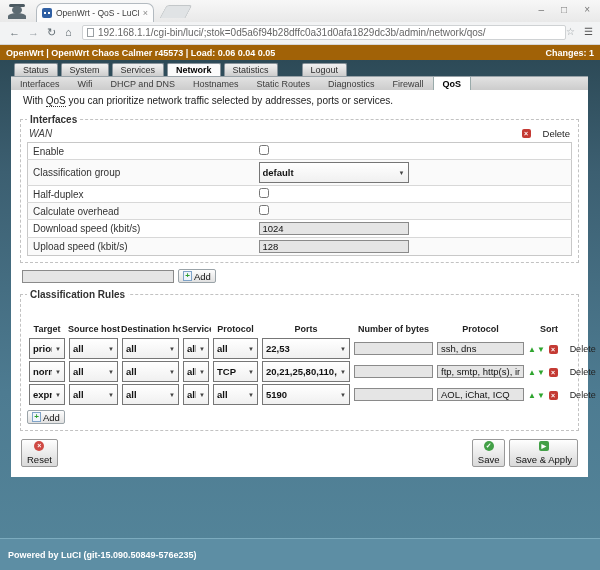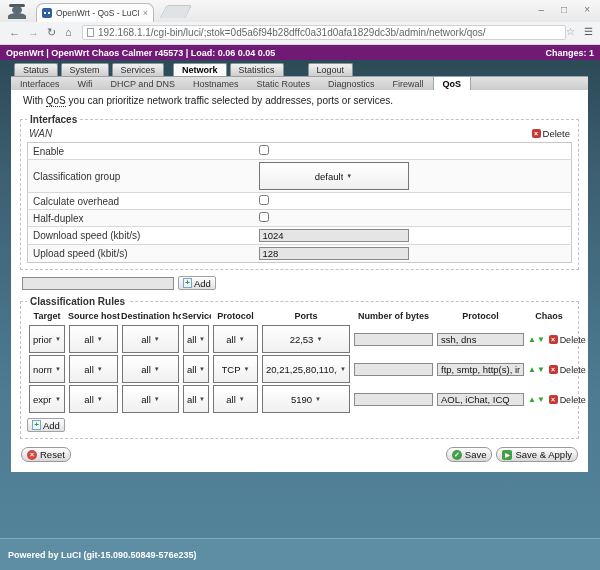--- a/index.html
+++ b/index.html
@@ -35,95 +35,95 @@
   .ico-fwd  { left:28px; color:#9aa2a7; }
   .ico-reload { left:47px; }
   .ico-home { left:65px; }
   .urlbar { position:absolute; left:82px; top:3px; width:484px; height:15px; background:#fff;
     border:1px solid #cfd2d4; border-radius:2px; display:flex; align-items:center; gap:4px; padding:0 4px; }
   .doc-icon { width:7px; height:9px; background:#fff; border:1px solid #9aa0a4; flex:none; }
   .url-text { font-size:10px; color:#666; white-space:nowrap; overflow:hidden; }
   .ico-star { position:absolute; right:25px; top:4px; font-size:10px; color:#9aa0a4; }
   .ico-menu { position:absolute; right:7px; top:4px; font-size:10px; color:#555; }
 
-  .blackbar { position:absolute; top:45px; left:0; right:0; height:15px; background:#701a75;
+  .blackbar { position:absolute; top:45px; left:0; right:0; height:15px; background:#a16207;
     color:#fff; font-size:9px; font-weight:bold; display:flex; justify-content:space-between;
     align-items:center; padding:0 6px; }
 
   
   .page { position:absolute; top:60px; left:0; right:0; bottom:0;
     background:linear-gradient(180deg,#2d4a57 0%, #3c5f71 22%, #4d7b91 65%, #54859a 100%); }
   .footerbar { position:absolute; bottom:0; left:0; right:0; height:32px; background:#5d8ea4;
     border-top:1px solid #7cabbe; display:flex; align-items:center; padding:0 8px;
     color:#fff; font-size:9px; font-weight:bold; }
 
   
   .shell { position:absolute; top:2px; left:11px; width:577px; }
   .maintabs { display:flex; gap:3px; align-items:flex-end; padding-left:3px; height:14px; }
   .mtab { background:linear-gradient(#f2f2f2,#cdcdcd); border:1px solid #87929a; border-bottom:none;
     border-radius:2px 2px 0 0; font-size:9px; color:#2e2e2e; padding:1px 8px; white-space:nowrap; cursor:pointer; }
-  .mtab.active { background:#fbfbfb; font-weight:bold; color:#000;margin-left:6px; }
+  .mtab.active { background:#fbfbfb; font-weight:bold; color:#000; }
   .mtab.logout { margin-left:21px; }
   .subtabs { background:linear-gradient(#e2e2e2,#cccccc); border-top:1px solid #97a1a7;
     display:flex; align-items:stretch; height:14px; font-size:9px; color:#3c3c3c; }
   .stab { padding:2px 9px; white-space:nowrap; cursor:pointer; }
   .stab.active { background:#fff; font-weight:bold; color:#000;
     border-left:1px solid #9aa; border-right:1px solid #9aa; }
   .main { background:#fff; padding:5px 8px 10px; min-height:310px; font-size:10px; color:#222; }
 
   .page-title { font-size:12.5px; font-weight:bold; color:#333; margin:3px 2px 7px;
     padding:2px 2px 4px; border-bottom:1px solid #55626c; }
   .desc { margin:0 4px 8px; font-size:10px; color:#222; }
   .abbr { border-bottom:1px dotted #333; }
 
   fieldset.cbi { border:1px dashed #c2c2c2; margin:2px 1px 6px; padding:2px 6px 6px; }
   fieldset.cbi legend { font-size:10px; font-weight:bold; color:#333; padding:0 3px; }
 
   .sechead { display:flex; justify-content:space-between; align-items:center; padding:1px 2px 3px; font-size:10px; }
   .secname { font-style:italic; color:#444; }
-  .del-link { display:inline-flex; align-items:center; gap:2px; color:#222; cursor:pointer; font-size:9.5px; }
+  .del-link { display:inline-flex; align-items:center; gap:12px; color:#222; cursor:pointer; font-size:9.5px; }
   .del-ico { display:inline-block; width:9px; height:9px; background:#c43a33; border-radius:2px;
     color:#fff; font-size:7px; line-height:9px; text-align:center; font-weight:bold; }
 
   .itable { width:100%; border:1px solid #c8c8c8; border-collapse:collapse; }
   .itable td { border-bottom:1px solid #d8d8d8; padding:2px 5px; font-size:10px; height:16px; vertical-align:middle; }
   .itable tr:last-child td { border-bottom:none;margin-left:16px; }
   .itable tr:nth-child(even) { background:#fafafa; }
   .itable td.lbl { width:226px; color:#333; }
 
-  .sel { display:inline-flex; justify-content:center; align-items:center; border:1px solid #767676;
-    background:linear-gradient(#ffffff,#f0f0f0); height:28px; padding:0 3px; font-size:9.5px; color:#111; cursor:pointer; }
+  .sel { display:inline-flex; justify-content:space-between; align-items:center; border:1px solid #767676;
+    background:linear-gradient(#ffffff,#f0f0f0); height:21px; padding:0 3px; font-size:9.5px; color:#111; cursor:pointer;font-weight:bold; }
   .sel .val { white-space:nowrap; overflow:hidden; }
   .sel .arr { font-size:6px; color:#444; margin-left:3px; flex:none; }
   .w150 { width:150px; }
   input.txt { height:13px; background:#e5e5e5; border:1px solid #8a8a8a; font-size:9.5px;
     padding:0 3px; font-family:inherit; color:#111; }
   input.chk { width:10px; height:10px; margin:0; }
 
   .addrow { display:flex; align-items:center; gap:4px; margin:5px 3px 6px; }
   .btn-add { display:inline-flex; align-items:center; gap:2px; border:1px solid #9aa3a8;
     background:linear-gradient(#fdfdfd,#e1e1e1); border-radius:2px; font-size:9.5px;
     padding:0 4px; height:14px; color:#111; cursor:pointer; font-family:inherit; }
   .add-ico { width:9px; height:10px; background:#eef4fb; border:1px solid #7fa3c8; color:#2e9e2e;
     font-size:8px; line-height:8px; text-align:center; font-weight:bold; flex:none; }
 
-  .rtable { width:100%; border-collapse:collapse; table-layout:fixed; }
+  .rtable { width:100%; border-collapse:collapse; table-layout:fixed;margin-top:20px; }
   .rtable th { font-size:9px; font-weight:bold; color:#222; padding:2px 1px 3px; text-align:center;
     white-space:nowrap; overflow:hidden; }
   .rtable td { padding:1px 2px; vertical-align:middle; }
   .rtable .sel, .rtable input.txt { width:100%; }
   .sortcell { white-space:nowrap; }
   .sort-arrow { color:#2fa52f; font-size:8px; cursor:pointer; margin-right:1px; }
   .dlabel { font-size:9px; color:#222; }
 
   .actions { display:flex; justify-content:space-between; margin:8px 2px 0; }
   .actions .right { display:flex; gap:4px; }
-  .btn { display:inline-flex; align-items:center; gap:3px; border:1px solid #999; border-radius:7px;
-    background:linear-gradient(#fefefe,#d9d9d9); font-size:9.5px; padding:1px 5px; height:15px;
-    color:#111; cursor:pointer; font-family:inherit; }
+  .btn { display:inline-flex; align-items:center; gap:3px; border:1px solid #999; border-radius:2px;
+    background:linear-gradient(#fefefe,#d9d9d9); font-size:9.5px; padding:1px 5px; height:28px;
+    color:#111; cursor:pointer; font-family:inherit;flex-direction:column; }
   .ico-round { width:10px; height:10px; border-radius:50%; color:#fff; font-size:7px; line-height:10px;
     text-align:center; font-weight:bold; flex:none; }
   .reset-ico { background:#cf4a44; }
   .save-ico { background:#43a047; }
   .apply-ico { background:#43a047; border-radius:2px; font-size:6px; }
 </style>
 </head>
 <body>
 
 <div class="titlebar">
@@ -211,25 +211,25 @@
           <tr>
             <td class="lbl">Classification group</td>
             <td>
               <span class="sel w150">
                 <span class="val">default</span>
                 <span class="arr">▼</span>
               </span>
             </td>
           </tr>
           <tr>
+            <td class="lbl">Half-duplex</td>
+            <td><input type="checkbox" class="chk" style=""></td>
+          </tr>
+          <tr>
             <td class="lbl">Calculate overhead</td>
-            <td><input type="checkbox" class="chk" style=""></td>
-          </tr>
-          <tr>
-            <td class="lbl">Half-duplex</td>
             <td><input type="checkbox" class="chk" style=""></td>
           </tr>
           <tr>
             <td class="lbl">Download speed (kbit/s)</td>
             <td><input type="text" class="txt w150" value="1024" style=""></td>
           </tr>
           <tr>
             <td class="lbl">Upload speed (kbit/s)</td>
             <td><input type="text" class="txt w150" value="128" style=""></td>
           </tr>
@@ -263,21 +263,21 @@
           <tbody>
               <tr>
             <th>Target</th>
             <th>Source host</th>
             <th>Destination host</th>
             <th>Service</th>
             <th>Protocol</th>
             <th>Ports</th>
             <th>Number of bytes</th>
             <th>Protocol</th>
-            <th>Chaos</th>
+            <th>Sort</th>
           </tr>
 
           <tr>
             <td><span class="sel">
                     <span class="val">priority</span>
                     <span class="arr">▼</span>
                   </span></td>
             <td><span class="sel">
                     <span class="val">all</span>
                     <span class="arr">▼</span>

